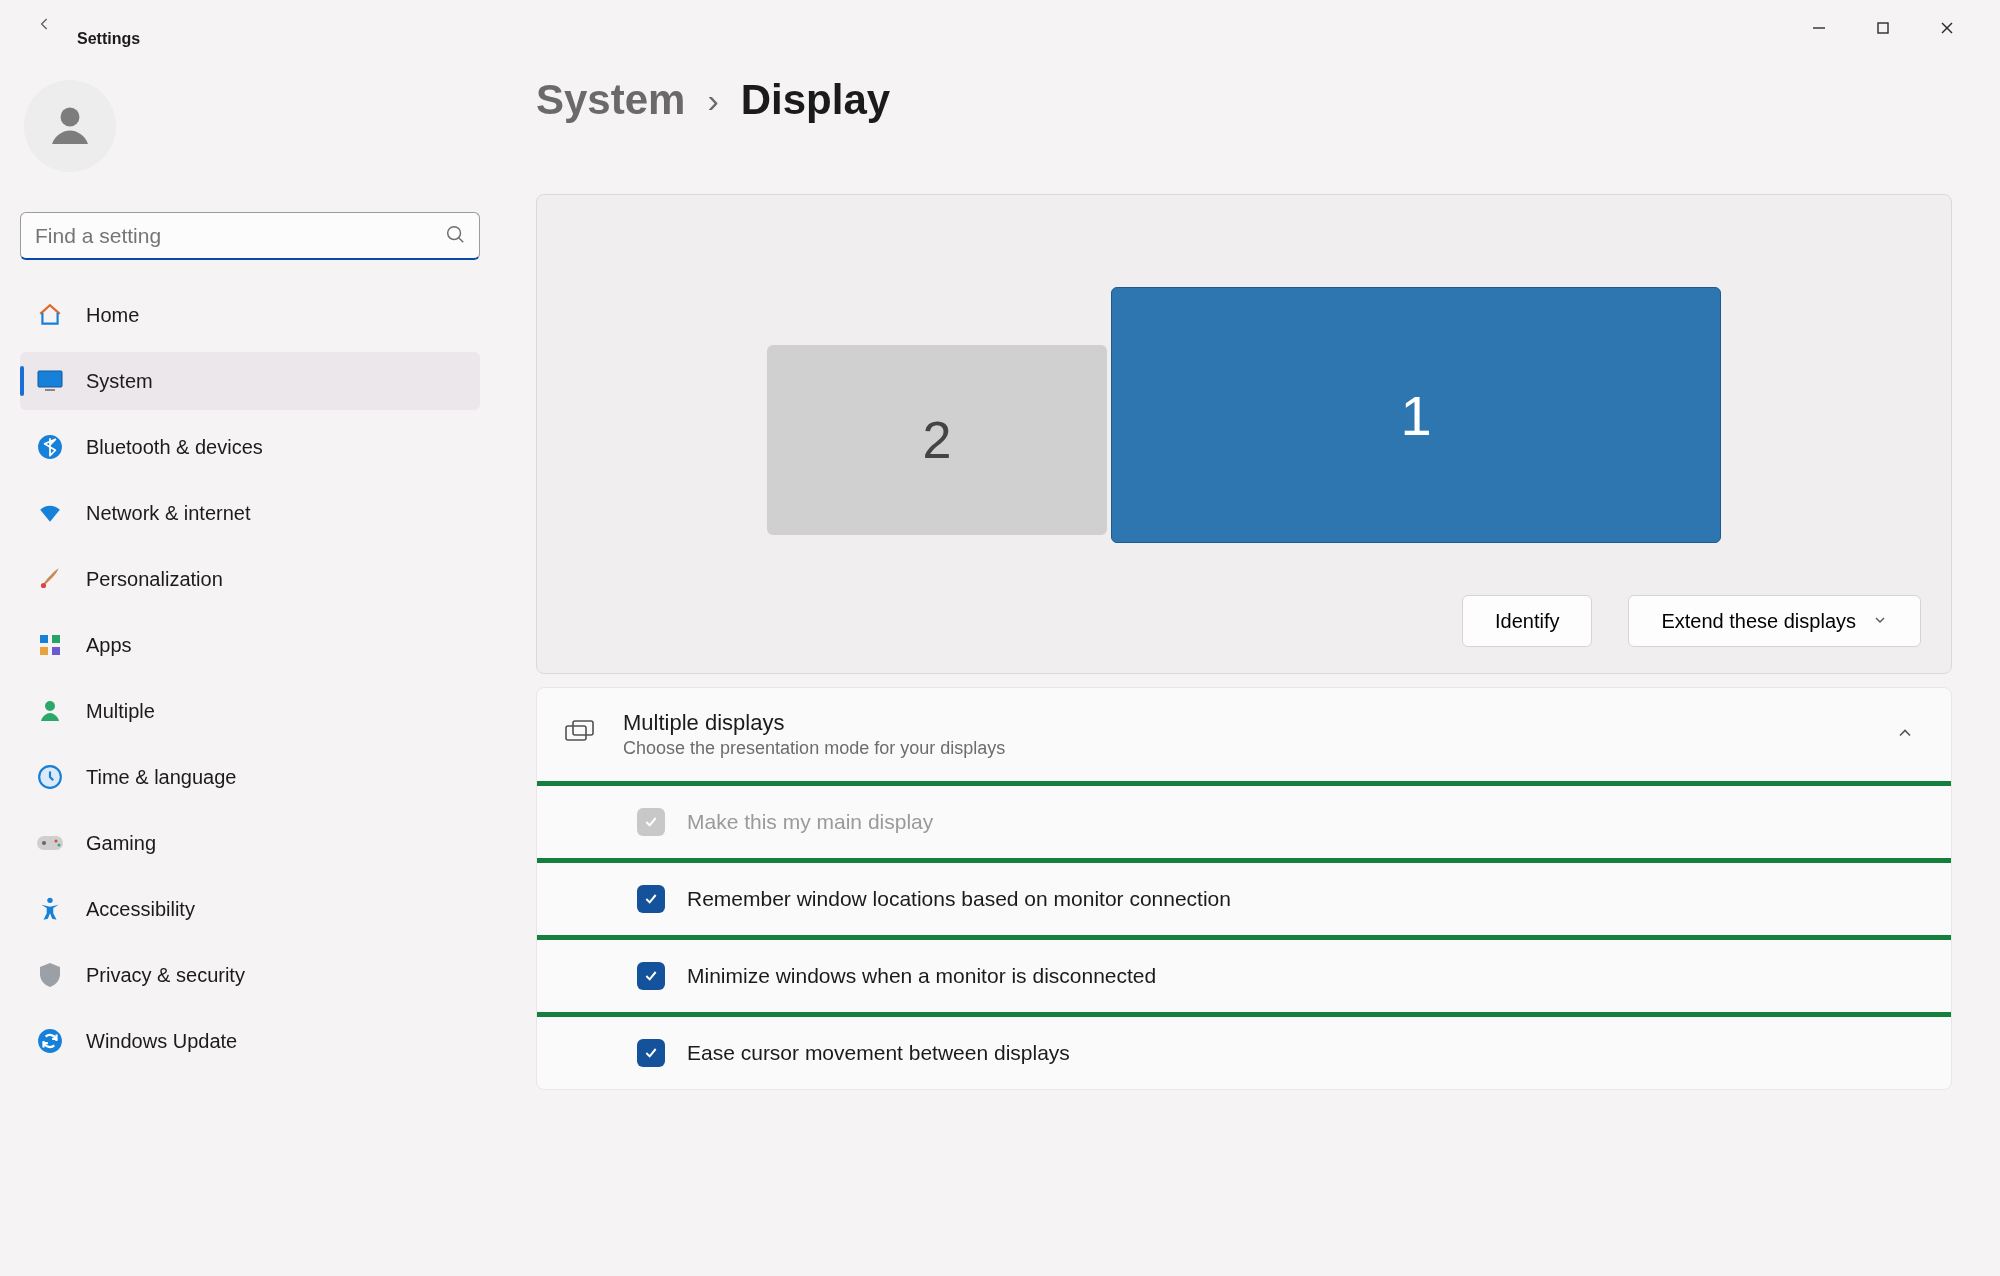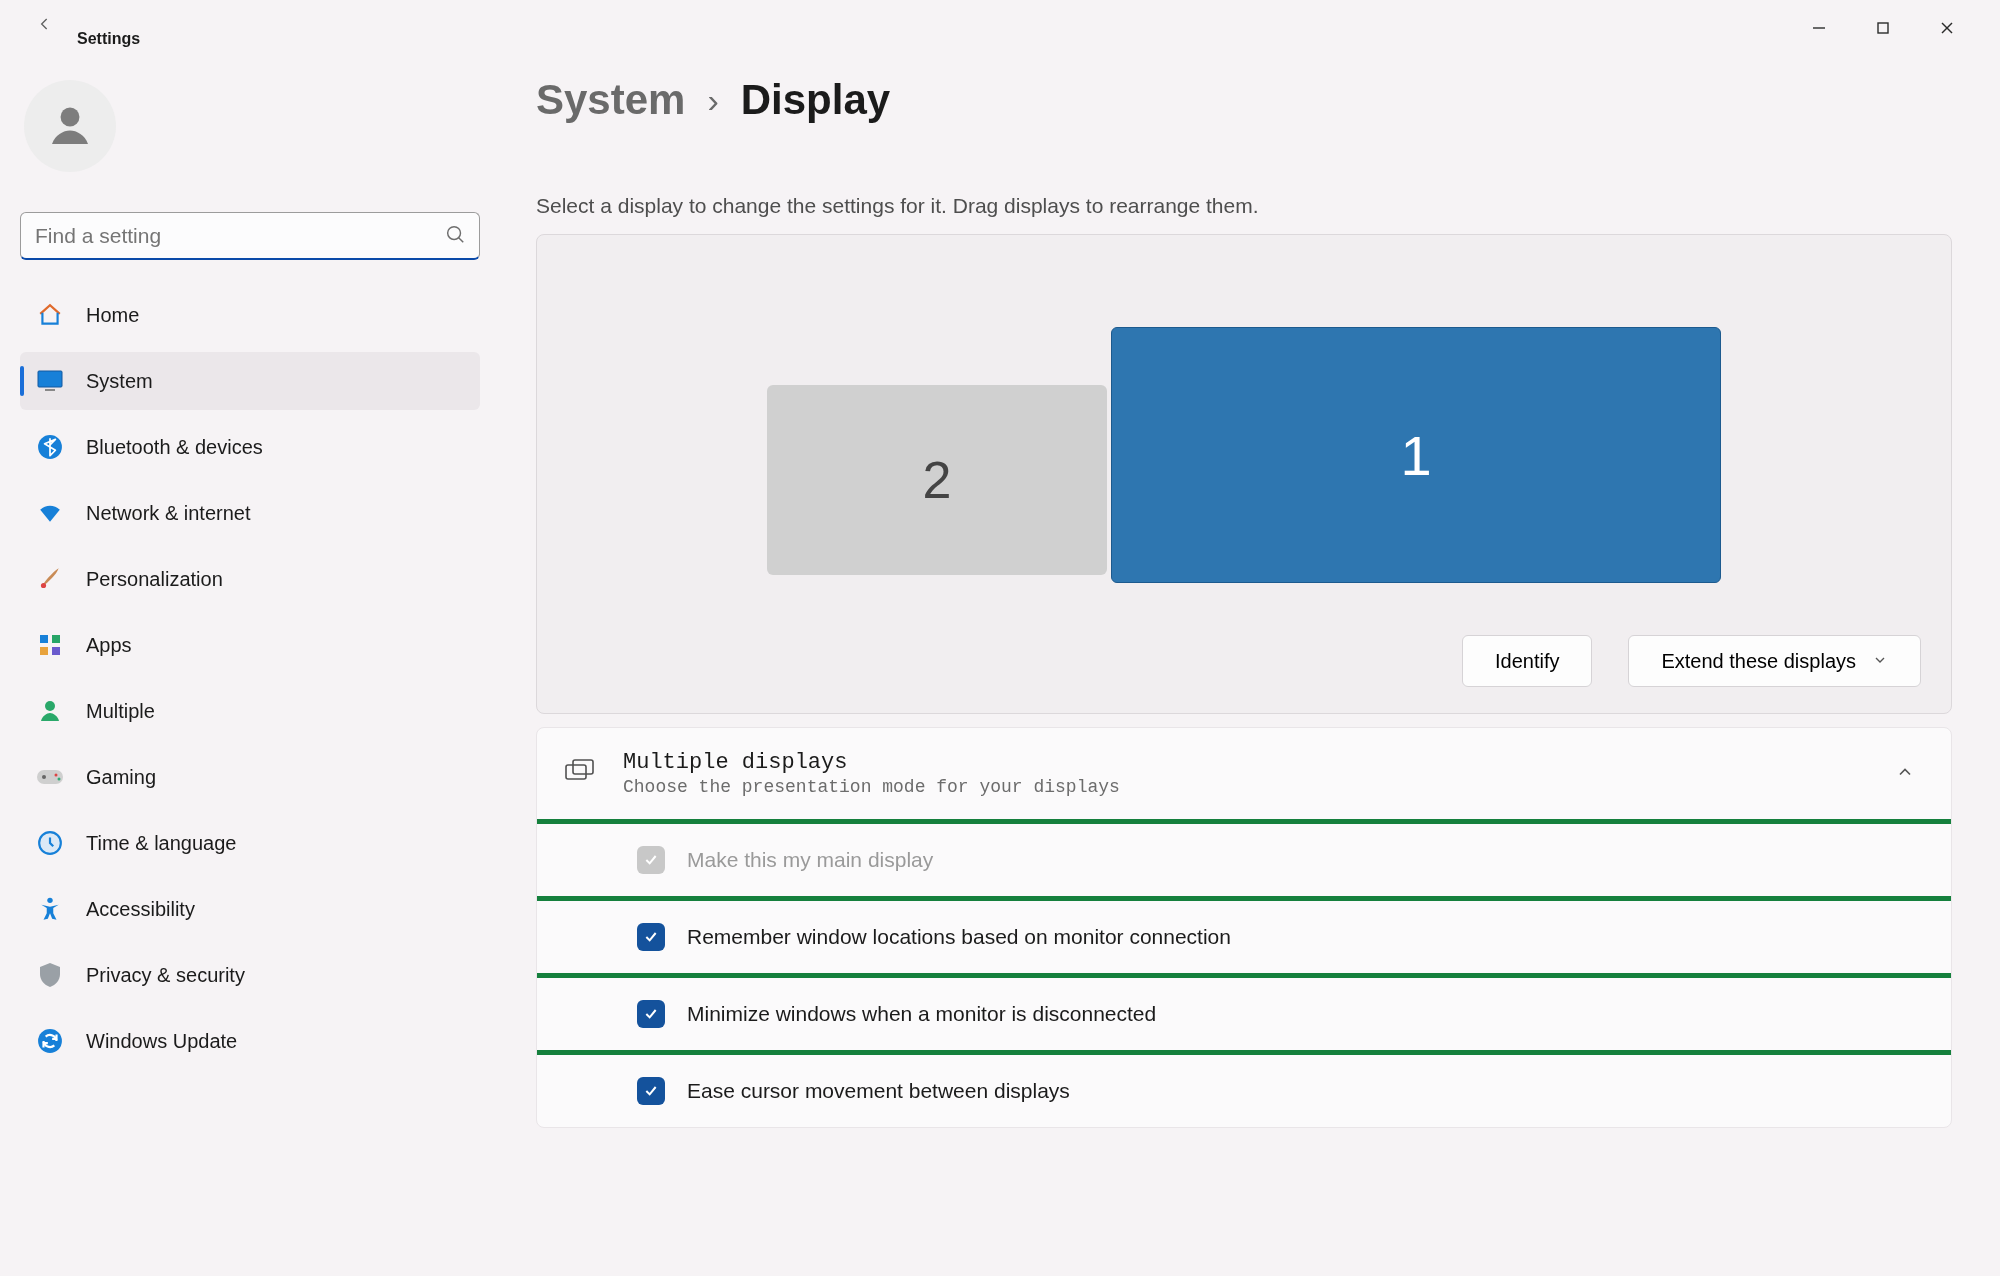--- a/index.html
+++ b/index.html
@@ -159,21 +159,21 @@
     border:1px solid #e9e5e8;
     border-radius:8px;
     background:#fbfafb;
   }
   .setting-header {
     display:flex; align-items:center; gap:26px;
     padding: 22px 36px 22px 28px;
     cursor:pointer;
   }
   .setting-header .shicon { width:32px; color:#515151;}
-  .setting-header .titles { flex:1;font-family:Liberation Mono, monospace; }
+  .setting-header .titles { flex:1; }
   .setting-header .t1 { font-size:22px; }
   .setting-header .t2 { font-size:18px; color:#6c6c6c; margin-top:2px;}
   .setting-header .expander { color:#555; }
 
   .opts { }
   .opt {
     display:flex; align-items:center; gap:22px;
     padding: 22px 36px 22px 100px;
     border-top:5px solid #15803d;
     font-size:21px;
@@ -299,40 +299,40 @@
         <span class="navicon">
           <svg width="24" height="24" viewBox="0 0 24 24" fill="#2aa86a">
               <circle cx="12" cy="7" r="5"></circle>
               <path d="M3 22c1-5 6-8 9-8s8 3 9 8z"></path>
             </svg>
         </span>
         <span>Multiple</span>
       </div>
       <div class="navitem">
         <span class="navicon">
+          <svg width="26" height="26" viewBox="0 0 24 24">
+              <circle cx="12" cy="12" r="10" fill="#dce9f6" stroke="#1780d8" stroke-width="2"></circle>
+              <path d="M12 7v5l3 3" fill="none" stroke="#1780d8" stroke-width="2"></path>
+            </svg>
+        </span>
+        <span>Time &amp; language</span>
+      </div>
+      <div class="navitem">
+        <span class="navicon">
           <svg width="28" height="22" viewBox="0 0 28 22">
               <rect x="1" y="4" width="26" height="14" rx="7" fill="#cfcfcf"></rect>
               <circle cx="8" cy="11" r="2" fill="#666"></circle>
               <circle cx="20" cy="9" r="1.5" fill="#d44"></circle>
               <circle cx="23" cy="13" r="1.5" fill="#3a7"></circle>
             </svg>
         </span>
         <span>Gaming</span>
       </div>
       <div class="navitem">
         <span class="navicon">
-          <svg width="26" height="26" viewBox="0 0 24 24">
-              <circle cx="12" cy="12" r="10" fill="#dce9f6" stroke="#1780d8" stroke-width="2"></circle>
-              <path d="M12 7v5l3 3" fill="none" stroke="#1780d8" stroke-width="2"></path>
-            </svg>
-        </span>
-        <span>Time &amp; language</span>
-      </div>
-      <div class="navitem">
-        <span class="navicon">
           <svg width="26" height="26" viewBox="0 0 24 24" fill="#1780d8">
               <circle cx="12" cy="4" r="2.5"></circle>
               <path d="M4 8l8 2 8-2-5 3v5l3 6-4-1-2-5-2 5-4 1 3-6v-5z"></path>
             </svg>
         </span>
         <span>Accessibility</span>
       </div>
       <div class="navitem">
         <span class="navicon">
           <svg width="24" height="26" viewBox="0 0 24 26" fill="#9aa0a6">
@@ -354,21 +354,20 @@
     </div>
   </div>
 
   <div class="main">
     <div class="breadcrumb">
       <span class="bc-parent">System</span>
       <span class="sep">›</span>
       <span class="bc-current">Display</span>
     </div>
 
-    <div class="hint">Select a display to change the settings for it. Drag displays to rearrange them.</div>
 
     <div class="arrange-panel">
       <div class="monitors">
         <div class="mon mon2">
           <span>2</span>
         </div>
         <div class="mon mon1">
           <span>1</span>
         </div>
       </div>

